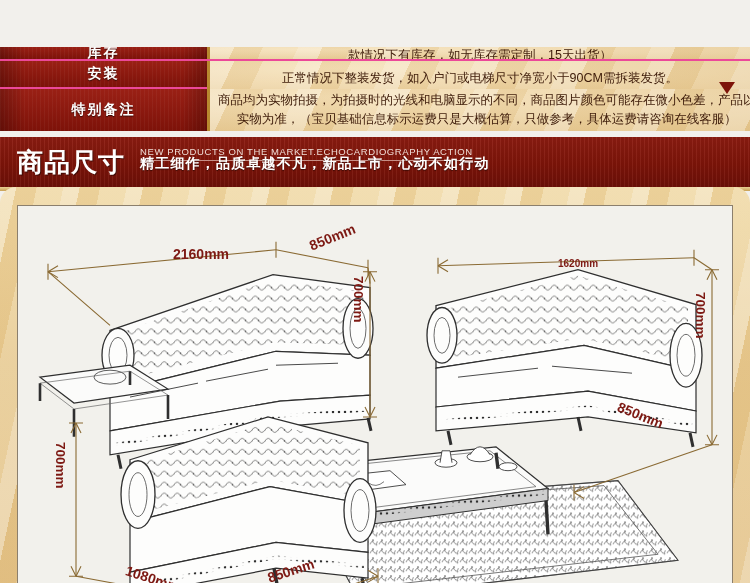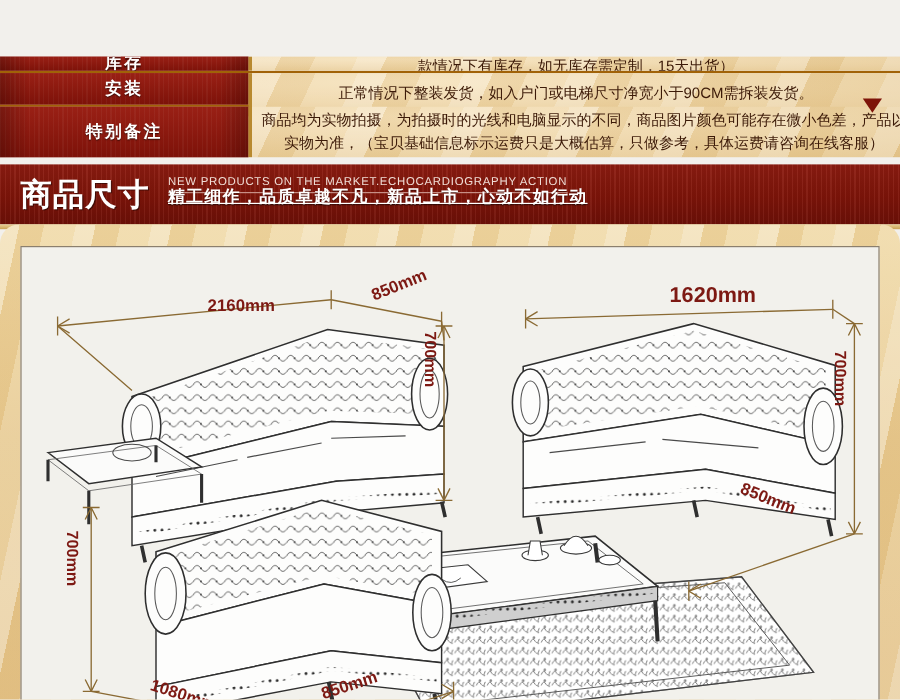--- a/index.html
+++ b/index.html
@@ -6,21 +6,21 @@
   body{
     width:750px;height:583px;overflow:hidden;
     font-family:"Liberation Sans","DejaVu Sans",sans-serif;
     background:#f2f0ec;
   }
   #root{position:relative;width:750px;height:583px;margin-top:47px;}
 
   
   .info-table{position:absolute;left:0;top:0;width:750px;height:88px;}
   .row{display:flex;width:750px;box-sizing:border-box;}
-  .row + .row{border-top:2px solid #a16207;}
+  .row + .row{border-top:2px solid #ec4899;}
   .lbl{
     width:207px;flex:0 0 207px;box-sizing:border-box;
     background:#8e1b12;
     background-image:
       linear-gradient(to right,rgba(0,0,0,.22),rgba(0,0,0,0) 12%,rgba(0,0,0,0) 88%,rgba(0,0,0,.22)),
       repeating-linear-gradient(to right,rgba(255,255,255,.045) 0 1px,rgba(0,0,0,0) 1px 4px),
       linear-gradient(to bottom,#9a2015,#7d1209);
     color:#ffffff;
     display:flex;align-items:center;justify-content:center;
     font-size:14px;font-weight:bold;letter-spacing:2px;
@@ -63,21 +63,21 @@
   .banner .en{
     position:absolute;left:140px;top:9px;
     font-size:9.5px;letter-spacing:.6px;color:#f0ddd6;
     border-bottom:1px solid #c78f86;padding-bottom:3px;
     white-space:nowrap;
     text-align:center;
   }
   .banner .cn{
     position:absolute;left:140px;top:18px;
     font-size:14px;font-weight:bold;color:#ffffff;letter-spacing:1.2px;
-    white-space:nowrap;text-shadow:0 1px 1px rgba(0,0,0,.5);text-decoration:underline;
+    white-space:nowrap;text-shadow:0 1px 1px rgba(0,0,0,.5);
   }
   .banner-arrow{
     position:absolute;right:15px;top:35px;
     width:0;height:0;border-left:8px solid transparent;border-right:8px solid transparent;
     border-top:12px solid #7e1409;z-index:5;
   }
   .banner-rule{
     position:absolute;left:0;top:140px;width:750px;height:4px;
     background:linear-gradient(to bottom,#e8cf95,#c9a256);
   }
@@ -287,21 +287,21 @@
           <path d="M360,372 L350,366 M360,372 L350,378"></path>
         </g>
       </svg>
 
       <div class="dim-txt" style="left:155px;top:40px;font-size:14px;">2160mm</div>
 
       <div class="dim-txt" style="left:292px;top:32px;font-size:14px;transform:rotate(-22deg);transform-origin:left center;">850mm</div>
 
       <div class="dim-txt" style="left:348px;top:70px;font-size:13.5px;transform:rotate(90deg);transform-origin:left top;">700mm</div>
 
-      <div class="dim-txt" style="left:540px;top:30px;font-size:18px;">1620mm</div>
+      <div class="dim-txt" style="left:540px;top:52px;font-size:10px;">1620mm</div>
 
       <div class="dim-txt" style="left:690px;top:86px;font-size:13.5px;transform:rotate(90deg);transform-origin:left top;">700mm</div>
 
       <div class="dim-txt" style="left:600px;top:192px;font-size:14px;transform:rotate(22deg);transform-origin:left center;">850mm</div>
 
       <div class="dim-txt" style="left:50px;top:236px;font-size:13.5px;transform:rotate(90deg);transform-origin:left top;">700mm</div>
 
       <div class="dim-txt" style="left:108px;top:356px;font-size:14px;transform:rotate(18deg);transform-origin:left center;">1080mm</div>
 
       <div class="dim-txt" style="left:250px;top:364px;font-size:14px;transform:rotate(-18deg);transform-origin:left center;">850mm</div>

